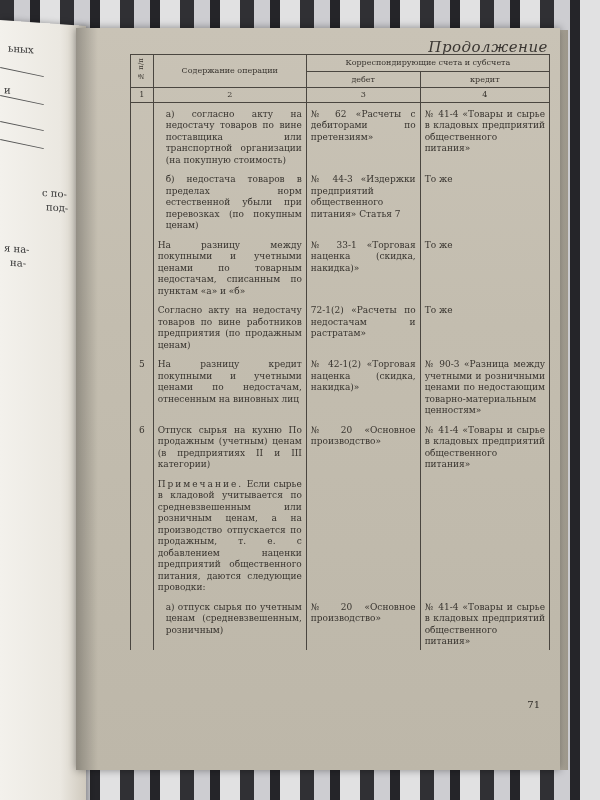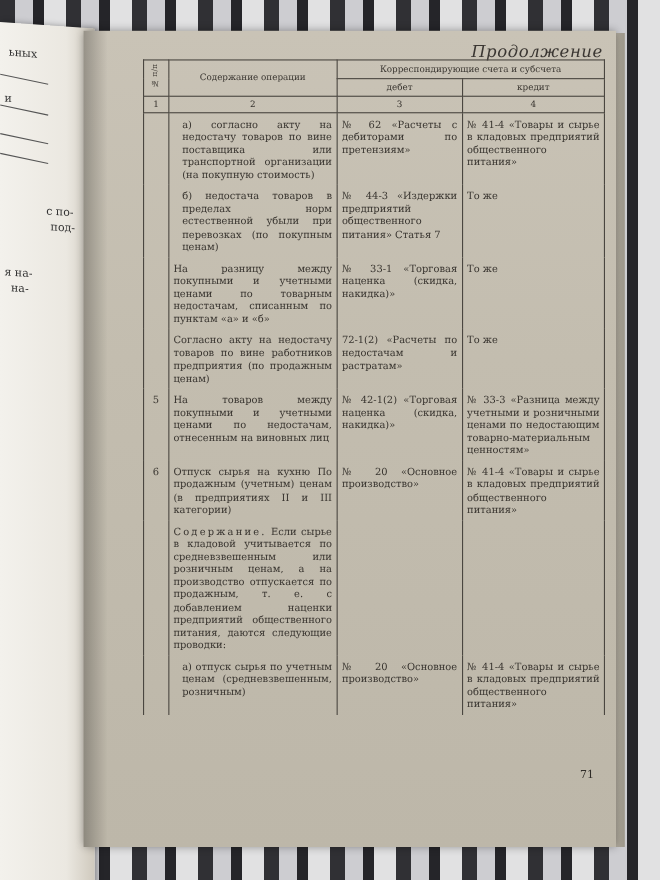--- a/index.html
+++ b/index.html
@@ -128,33 +128,33 @@
         <td>То же</td>
       </tr>
       <tr class="sep">
         <td class="col-n"></td>
         <td class="j">Согласно акту на недостачу товаров по вине работников предприятия (по продажным ценам)</td>
         <td class="j">72-1(2) «Расчеты по недостачам и растратам»</td>
         <td>То же</td>
       </tr>
       <tr class="sep">
         <td class="col-n">5</td>
-        <td class="j">На товаров между покупными и учетными ценами по недостачам, отнесенным на виновных лиц</td>
+        <td class="j">На разницу кредит покупными и учетными ценами по недостачам, отнесенным на виновных лиц</td>
         <td class="j">№ 42-1(2) «Торговая наценка (скидка, накидка)»</td>
-        <td class="j">№ 33-3 «Разница между учетными и розничными ценами по недостающим товарно-материальным ценностям»</td>
+        <td class="j">№ 90-3 «Разница между учетными и розничными ценами по недостающим товарно-материальным ценностям»</td>
       </tr>
       <tr class="sep">
         <td class="col-n">6</td>
         <td class="j">Отпуск сырья на кухню По продажным (учетным) ценам (в предприятиях II и III категории)</td>
         <td class="j">№ 20 «Основное производство»</td>
         <td class="j">№ 41-4 «Товары и сырье в кладовых предприятий общественного питания»</td>
       </tr>
       <tr class="sep">
         <td class="col-n"></td>
-        <td class="j"><span class="spaced">Содержание.</span> <span>Если сырье в кладовой учитывается по средневзвешенным или розничным ценам, а на производство отпускается по продажным, т. е. с добавлением наценки предприятий общественного питания, даются следующие проводки:</span></td>
+        <td class="j"><span class="spaced">Примечание.</span> <span>Если сырье в кладовой учитывается по средневзвешенным или розничным ценам, а на производство отпускается по продажным, т. е. с добавлением наценки предприятий общественного питания, даются следующие проводки:</span></td>
         <td></td>
         <td></td>
       </tr>
       <tr class="sep">
         <td class="col-n" style="padding-bottom:14px;"></td>
         <td class="j ind">а) отпуск сырья по учетным ценам (средневзвешенным, розничным)</td>
         <td class="j">№ 20 «Основное производство»</td>
         <td class="j">№ 41-4 «Товары и сырье в кладовых предприятий общественного питания»</td>
       </tr>
     </tbody>

